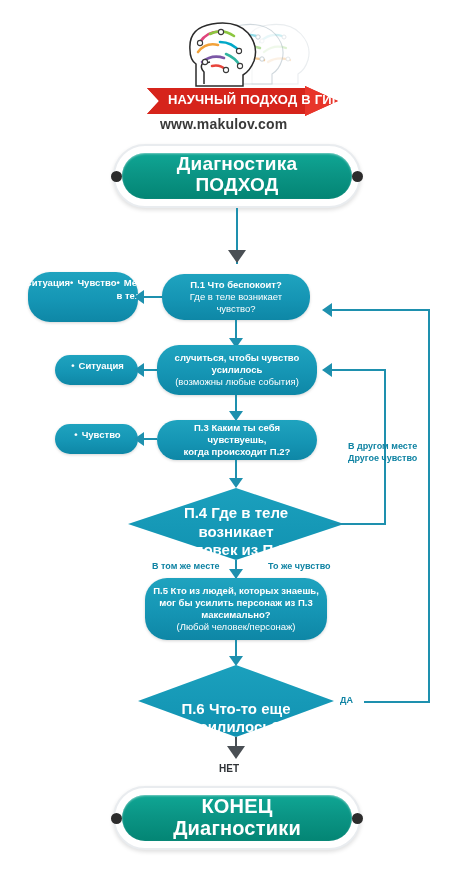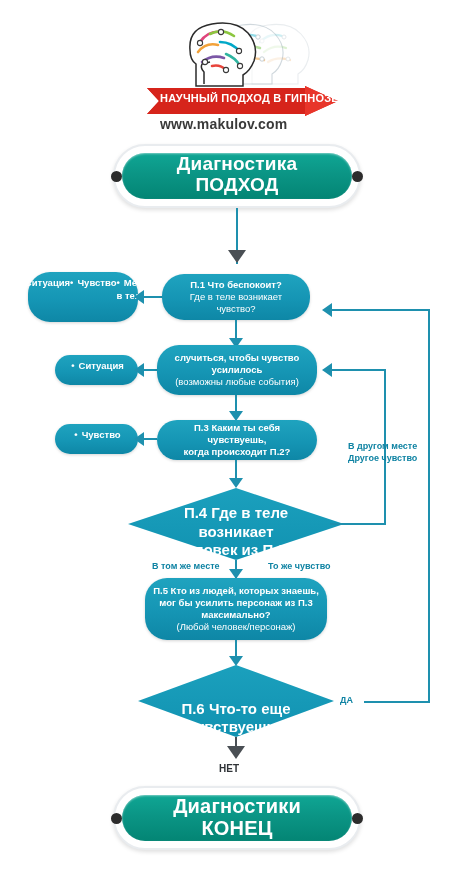--- a/index.html
+++ b/index.html
@@ -23,26 +23,26 @@
     position: absolute;
     left: 160px;
     top: 12px;
     width: 165px;
     height: 118px;
   }
   .logo-heads { position: absolute; left: 0; top: 0; width: 165px; height: 78px; }
   .logo-arrow { position: absolute; left: -15px; top: 74px; width: 195px; height: 30px; }
   .logo-arrow-text {
     position: absolute;
-    left: 0px;
+    left: 8px;
     top: 80px;
     width: 165px;
     text-align: center;
     color: #ffffff;
-    font-size: 11px;
+    font-size: 13px;
     font-weight: bold;
     letter-spacing: 0.2px;
     z-index: 4;
     white-space: nowrap;
   }
   .logo-site {
     position: absolute;
     left: 0px;
     top: 104px;
     width: 165px;
@@ -359,39 +359,39 @@
       <div class="normal">(Любой человек/персонаж)</div>
     </div>
   </div>
 
   <div class="vline" style="left:235px; top:640px; height:24px;"></div>
   <div class="arrow-down" style="left:229px; top:656px;"></div>
 
   <div class="diamond" style="left:138px; top:665px; width:196px; height:72px;">
     <div class="shape"></div>
     <div class="dtext">
-      <div>П.6 Что-то еще чувствуешь?</div>
+      <div>П.6 Что-то еще усилилось?</div>
     </div>
   </div>
 
   <div class="elabel" style="left:340px; top:695px;">ДА</div>
   <div class="hline" style="left:364px; top:701px; width:66px;"></div>
   <div class="vline" style="left:428px; top:310px; height:392px;"></div>
   <div class="hline" style="left:332px; top:309px; width:98px;"></div>
   <div class="arrow-left" style="left:322px; top:303px;"></div>
 
   <div class="vline dark" style="left:235px; top:737px; height:18px;"></div>
   <div class="arrow-down dark" style="left:227px; top:746px;"></div>
   <div class="elabel dark" style="left:219px; top:762px;">НЕТ</div>
 
   <div class="terminal" style="left:113px; top:786px; width:248px; height:64px;">
     <div class="term-ring"></div>
     <div class="term-dot left"></div>
     <div class="term-dot right"></div>
     <div class="term-body" style="font-size:20px;">
       <div>
+        <div>КОНЕЦ</div>
         <div>Диагностики</div>
-        <div>КОНЕЦ</div>
       </div>
     </div>
   </div>
 
 </div>
 
 </body></html>

